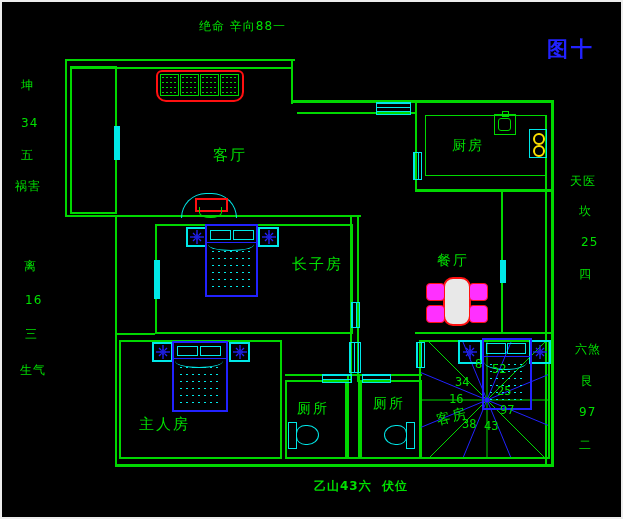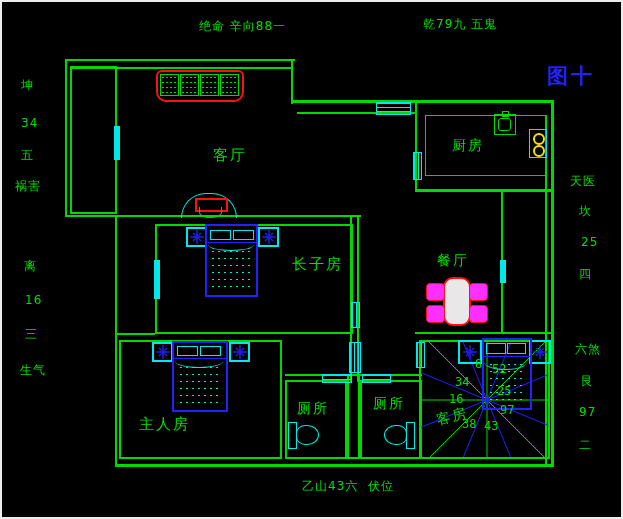--- a/index.html
+++ b/index.html
@@ -1,21 +1,21 @@
 <!DOCTYPE html>
 <html><head>
 <meta charset="utf-8">
 <style>
   html,body{margin:0;padding:0;background:#555;}
   #canvas{position:relative;width:619px;height:515px;background:#000;border:2px solid #ededed;
           overflow:hidden;font-family:"DejaVu Sans",sans-serif;}
   .t{position:absolute;color:#00e000;font-size:12px;line-height:1;white-space:pre;letter-spacing:1px;}
   .room-label{font-size:15px;letter-spacing:2px;}
   .num{position:absolute;color:#00e000;font-size:12px;font-family:"DejaVu Sans Mono",monospace;line-height:1;z-index:6;}
-  .title{position:absolute;color:#2222ff;font-size:21px;font-weight:bold;letter-spacing:3px;margin-top:27px;}
+  .title{position:absolute;color:#2222ff;font-size:21px;font-weight:bold;letter-spacing:3px;}
   .wall{position:absolute;background:#00d800;z-index:1;}
   .rm{position:absolute;border:2px solid #00d800;z-index:1;}
   .rm1{position:absolute;border:1px solid #00d800;z-index:1;}
   .win-h{position:absolute;z-index:3;border:1px solid #00e8e8;
      background:repeating-linear-gradient(180deg,#00e8e8 0 1px,transparent 1px 4px);}
   .win-v{position:absolute;z-index:3;border:1px solid #00e8e8;
      background:repeating-linear-gradient(90deg,#00e8e8 0 1px,transparent 1px 4px);}
   .door{position:absolute;background:#00e8e8;z-index:3;}
   .dots{background-image:radial-gradient(circle,#00e8e8 0.9px,transparent 1.1px);background-size:6px 7px;}
   .gdots{background-image:radial-gradient(circle,#00d800 0.7px,transparent 0.9px);background-size:4px 5px;}
@@ -26,21 +26,20 @@
   .nst{position:absolute;border:2px solid #00e8e8;z-index:4;display:flex;align-items:center;justify-content:center;}
   .abs{position:absolute;}
   .chair{position:absolute;background:#ff30ff;border:1px solid #ff1010;border-radius:4px;z-index:4;}
 </style>
 </head>
 <body>
 
 <div id="canvas">
 
   <span class="t" style="left:197px;top:18px;">绝命 辛向88一</span>
-  <span class="t" style="left:421px;top:16px;">乾79九 五鬼</span>
   <span class="title" style="left:545px;top:33px;">图十</span>
 
   <span class="t" style="left:19px;top:77px;">坤</span>
   <span class="t" style="left:19px;top:115px;">34</span>
   <span class="t" style="left:19px;top:147px;">五</span>
   <span class="t" style="left:13px;top:178px;">祸害</span>
 
   <span class="t" style="left:22px;top:258px;">离</span>
   <span class="t" style="left:23px;top:292px;">16</span>
   <span class="t" style="left:23px;top:326px;">三</span>
@@ -49,21 +48,21 @@
   <span class="t" style="left:568px;top:173px;">天医</span>
   <span class="t" style="left:577px;top:203px;">坎</span>
   <span class="t" style="left:579px;top:234px;">25</span>
   <span class="t" style="left:577px;top:266px;">四</span>
 
   <span class="t" style="left:573px;top:341px;">六煞</span>
   <span class="t" style="left:579px;top:373px;">艮</span>
   <span class="t" style="left:577px;top:404px;">97</span>
   <span class="t" style="left:577px;top:437px;">二</span>
 
-  <span class="t" style="left:300px;top:478px;">乙山43六  伏位</span>
+  <span class="t" style="left:312px;top:478px;font-weight:bold;">乙山43六  伏位</span>
 
   <span class="t room-label" style="left:211px;top:146px;">客厅</span>
   <span class="t room-label" style="left:450px;top:136px;font-size:14px;">厨房</span>
   <span class="t room-label" style="left:290px;top:255px;">长子房</span>
   <span class="t room-label" style="left:435px;top:251px;font-size:14px;">餐厅</span>
   <span class="t room-label" style="left:137px;top:415px;">主人房</span>
   <span class="t room-label" style="left:295px;top:399px;font-size:14px;">厕所</span>
   <span class="t room-label" style="left:371px;top:394px;font-size:14px;">厕所</span>
   <span class="t room-label" style="left:434px;top:407px;font-size:14px;transform:rotate(-14deg);z-index:6;">客房</span>
 

